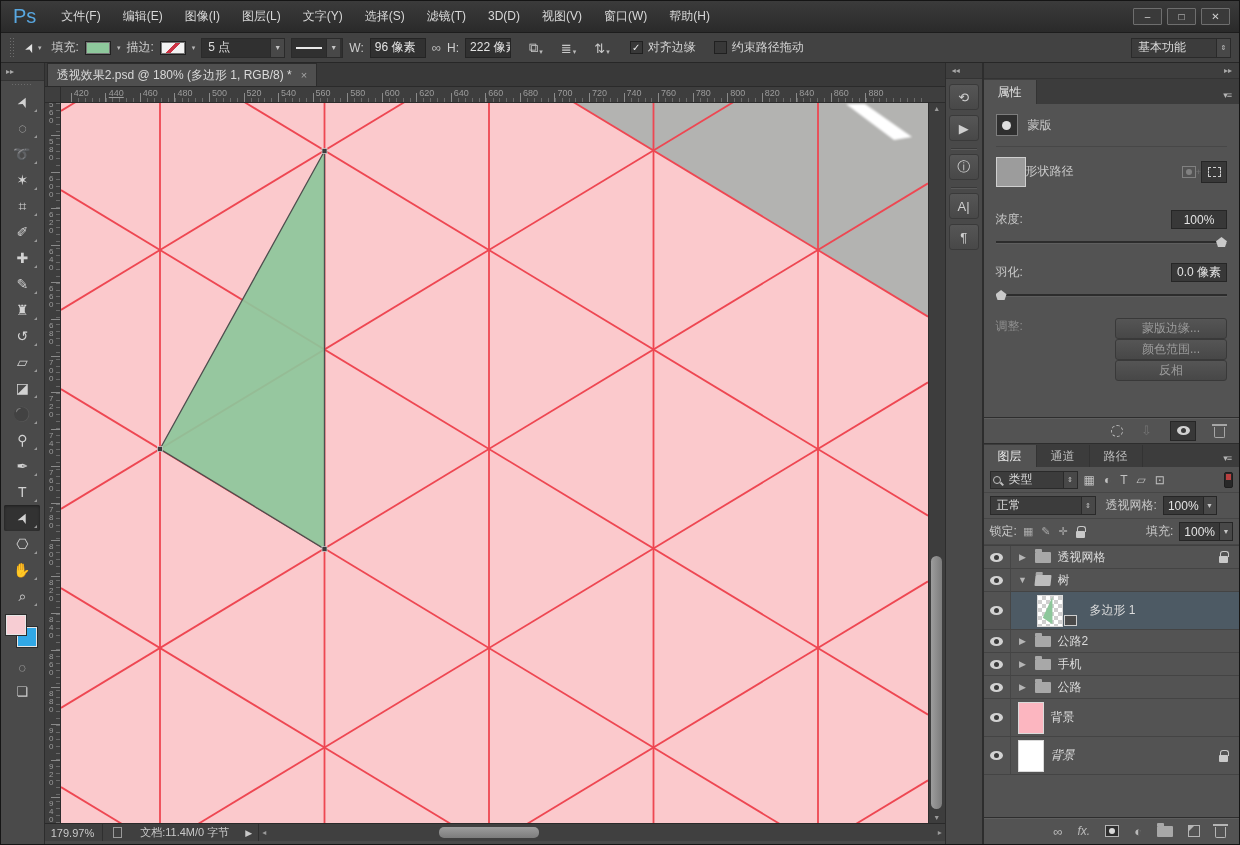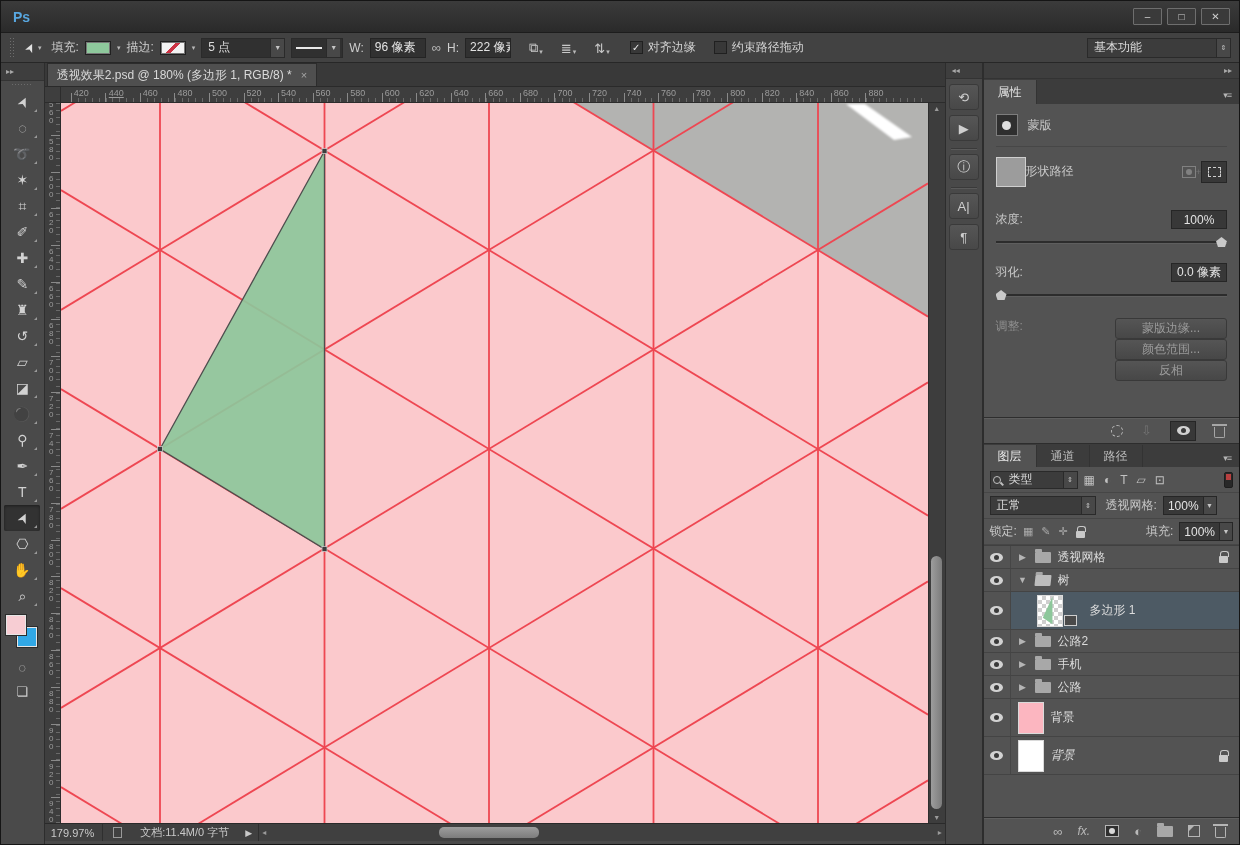--- a/index.html
+++ b/index.html
@@ -2,21 +2,21 @@
 <html><head>
 <meta charset="utf-8">
 <style>
   *{box-sizing:border-box;margin:0;padding:0;user-select:none}
   html,body{width:1240px;height:845px;overflow:hidden}
   body{font-family:"Liberation Sans",sans-serif;font-size:12px;color:#d6d6d6;background:#535353}
   .app{position:relative;width:1240px;height:845px;background:#535353;border:1px solid #151515;display:flex;flex-direction:column}
 
   
   .titlebar{height:32px;background:linear-gradient(#3b3b3b,#2a2a2a);border-bottom:1px solid #1d1d1d;display:flex;align-items:center;flex:0 0 32px}
-  .ps-logo{color:#58a7e0;font-weight:bold;font-size:14px;padding:0 14px 0 12px}
+  .ps-logo{color:#58a7e0;font-weight:normal;font-size:20px;padding:0 14px 0 12px}
   .menu-item{padding:0 11px;font-size:12px;color:#d8d8d8;line-height:31px;cursor:default}
   .tb-spacer{flex:1}
   .winbtn{width:29px;height:17px;border:1px solid #6e6e6e;background:#3a3a3a;color:#cfcfcf;font-size:10px;line-height:15px;text-align:center;margin-right:5px;border-radius:1px}
 
   
   .optionsbar{height:30px;background:#424242;border-bottom:1px solid #272727;display:flex;align-items:center;flex:0 0 30px;gap:6px;padding:0 8px}
   .grip-v{width:6px;height:22px;background-image:radial-gradient(#6e6e6e 35%,transparent 40%);background-size:3px 3px}
   .opt-tool{display:flex;align-items:center;gap:3px;padding:0 4px;color:#e3e3e3}
   .opt-tool .arrowglyph{display:inline-block;transform:rotate(-65deg);font-size:12px}
   .mini-arrow{font-size:7px;color:#b9b9b9}
@@ -27,21 +27,21 @@
   .ps-select.dark{background:#303030}
   .ps-select .body{padding:0 6px;flex:1;white-space:nowrap;overflow:hidden}
   .ps-select .arr{width:14px;align-self:stretch;border-left:1px solid #2a2a2a;background:#484848;display:flex;align-items:center;justify-content:center;font-size:7px;color:#c5c5c5}
   .linepreview{width:26px;height:2px;background:#e8e8e8;margin:0 4px}
   .ps-input{height:20px;background:#313131;border:1px solid #242424;color:#e3e3e3;padding:0 4px;white-space:nowrap;overflow:hidden;display:flex;align-items:center}
   .link-glyph{color:#b9b9b9;font-size:13px}
   .opt-iconbtn{display:flex;align-items:flex-end;color:#c9c9c9;font-size:13px;padding:0 4px}
   .opt-iconbtn .mini-arrow{margin-left:1px}
   .checkbox{width:13px;height:13px;background:#383838;border:1px solid #202020;color:#e8e8e8;font-size:10px;line-height:12px;text-align:center;margin-right:5px}
   .checkrow{display:flex;align-items:center;color:#d3d3d3;white-space:nowrap}
-  .workspace{margin-left:auto;width:144px}
+  .workspace{margin-left:auto;width:100px}
 
   
   .main{display:flex;flex:1;min-height:0}
 
   
   .toolbar{width:44px;background:#4a4a4a;border-right:1px solid #2d2d2d;display:flex;flex-direction:column;align-items:center}
   .toolbar-head{width:100%;height:18px;background:#3e3e3e;border-bottom:1px solid #333;color:#a9a9a9;font-size:8px;line-height:18px;padding-left:5px}
   .toolbar-grip{width:22px;height:4px;margin:2px 0;background-image:radial-gradient(#6b6b6b 35%,transparent 40%);background-size:3px 3px}
   .tool{width:36px;height:26px;display:flex;align-items:center;justify-content:center;color:#d2d2d2;font-size:14px;position:relative;border-radius:2px}
   .tool.sel{background:#323232;box-shadow:inset 0 1px 3px #1e1e1e}
@@ -176,20 +176,33 @@
   .layers-footer{height:27px;border-top:1px solid #2e2e2e;box-shadow:0 1px 0 #5e5e5e inset;display:flex;align-items:center;justify-content:flex-end;gap:15px;padding:0 13px;margin-top:auto}
   .fxtext{font-style:italic;color:#b8b8b8;font-size:12px}
 </style>
 </head>
 <body>
 
 <div class="app">
 
   <div class="titlebar">
     <span class="ps-logo">Ps</span>
+    <div id="menubar" style="display:flex">
+        <span class="menu-item">文件(F)</span>
+        <span class="menu-item">编辑(E)</span>
+        <span class="menu-item">图像(I)</span>
+        <span class="menu-item">图层(L)</span>
+        <span class="menu-item">文字(Y)</span>
+        <span class="menu-item">选择(S)</span>
+        <span class="menu-item">滤镜(T)</span>
+        <span class="menu-item">3D(D)</span>
+        <span class="menu-item">视图(V)</span>
+        <span class="menu-item">窗口(W)</span>
+        <span class="menu-item">帮助(H)</span>
+      </div>
     <div class="tb-spacer"></div>
     <div id="winbtns" style="display:flex;margin-right:4px">
         <span class="winbtn">–</span>
         <span class="winbtn">□</span>
         <span class="winbtn">✕</span>
       </div>
   </div>
 
   <div class="optionsbar">
     <span class="grip-v"></span>

